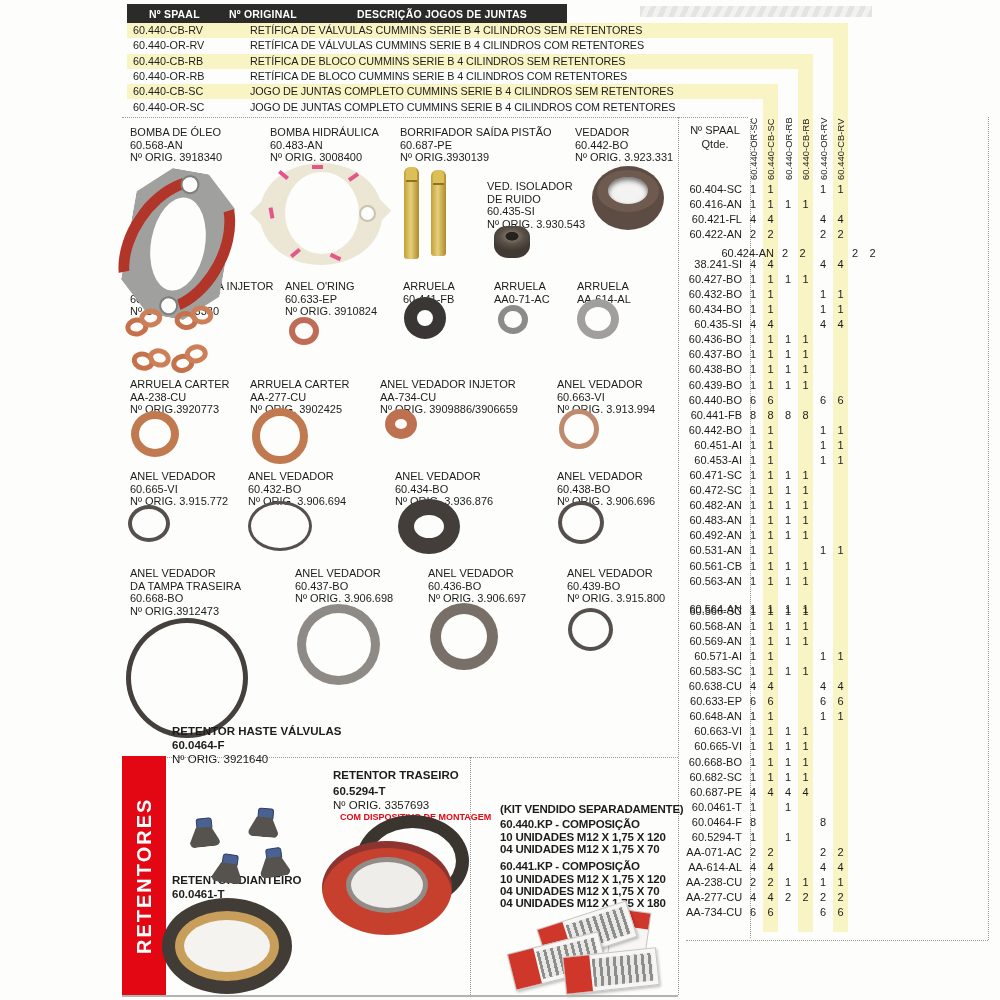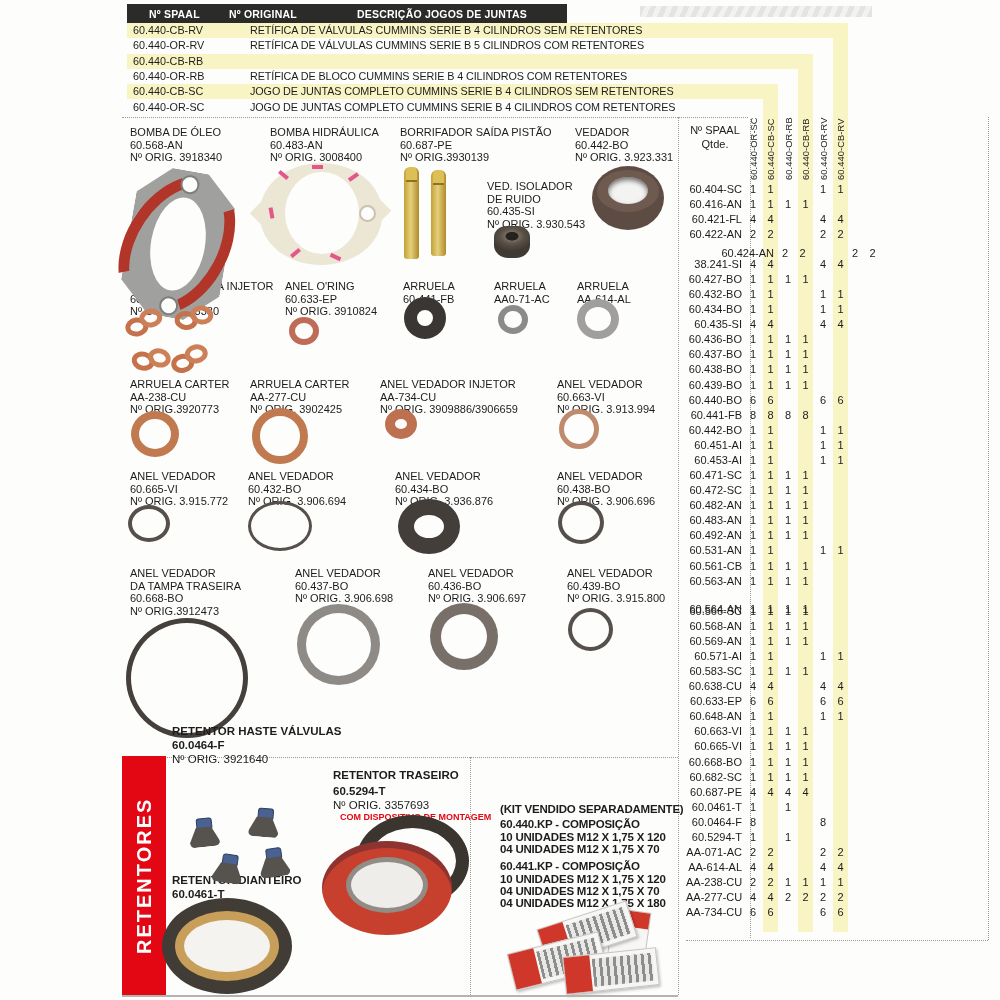--- a/index.html
+++ b/index.html
@@ -114,24 +114,25 @@
     <span style="left:102px;">Nº ORIGINAL</span>
     <span style="left:230px;">DESCRIÇÃO JOGOS DE JUNTAS</span>
   </div>
   <div id="top-rows">
       <div class="trow hl" style="top: 23px; width: 721px;">
         <span class="spaal">60.440-CB-RV</span>
         <span class="desc">RETÍFICA DE VÁLVULAS CUMMINS SERIE B 4 CILINDROS SEM RETENTORES</span>
       </div>
       <div class="trow" style="top: 38.3px; width: 640px;">
         <span class="spaal">60.440-OR-RV</span>
-        <span class="desc">RETÍFICA DE VÁLVULAS CUMMINS SERIE B 5 CILINDROS COM RETENTORES</span>
+        <span class="desc">RETÍFICA DE VÁLVULAS CUMMINS SERIE B 4 CILINDROS COM RETENTORES</span>
       </div>
       <div class="trow hl" style="top: 53.6px; width: 686px;">
         <span class="spaal">60.440-CB-RB</span>
+        <span class="desc">RETÍFICA DE BLOCO CUMMINS SERIE B 4 CILINDROS SEM RETENTORES</span>
       </div>
       <div class="trow" style="top: 68.9px; width: 640px;">
         <span class="spaal">60.440-OR-RB</span>
         <span class="desc">RETÍFICA DE BLOCO CUMMINS SERIE B 4 CILINDROS COM RETENTORES</span>
       </div>
       <div class="trow hl" style="top: 84.2px; width: 651px;">
         <span class="spaal">60.440-CB-SC</span>
         <span class="desc">JOGO DE JUNTAS COMPLETO CUMMINS SERIE B 4 CILINDROS SEM RETENTORES</span>
       </div>
       <div class="trow" style="top: 99.5px; width: 640px;">

